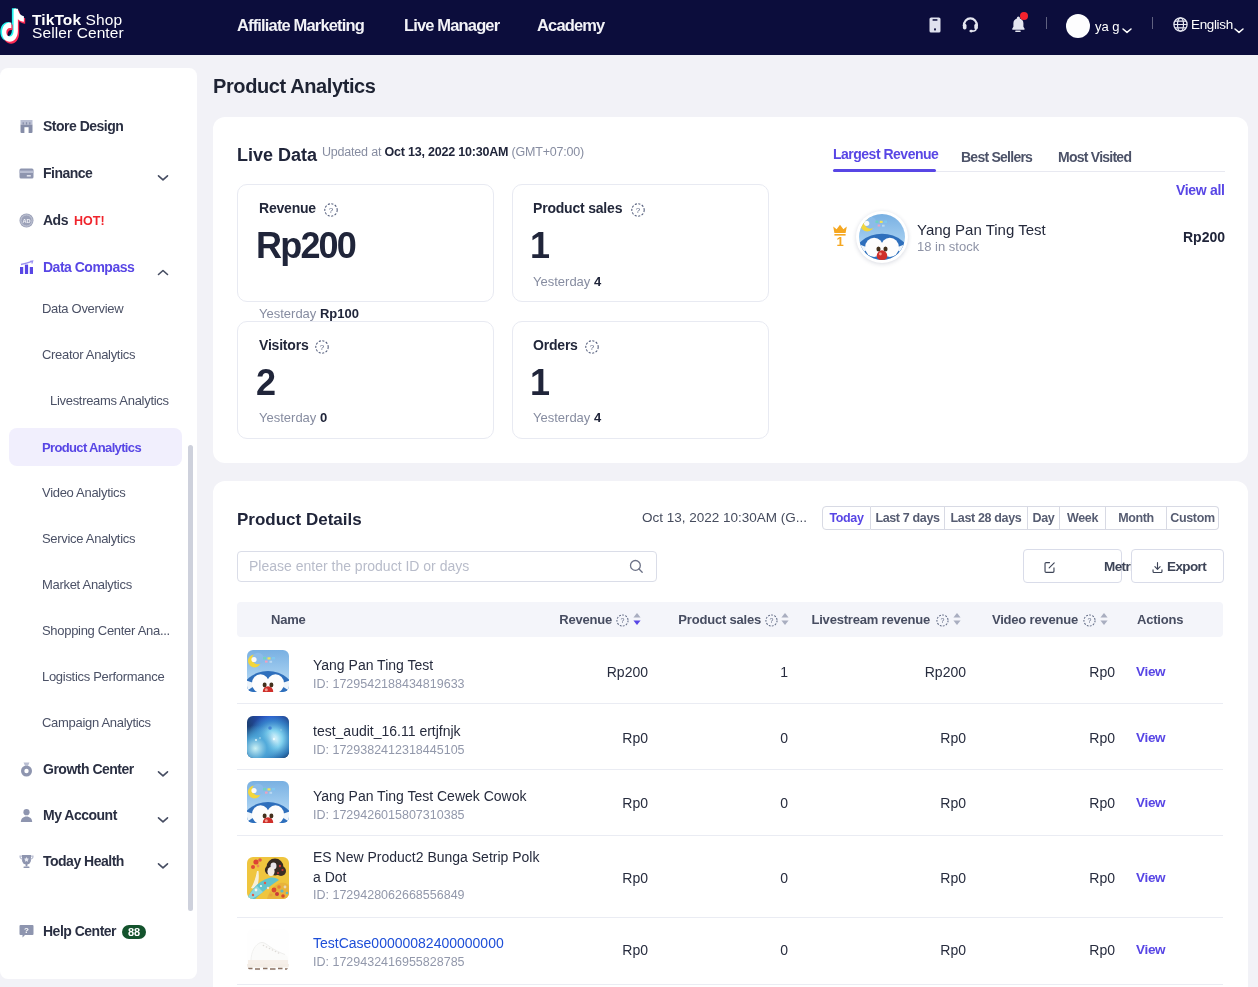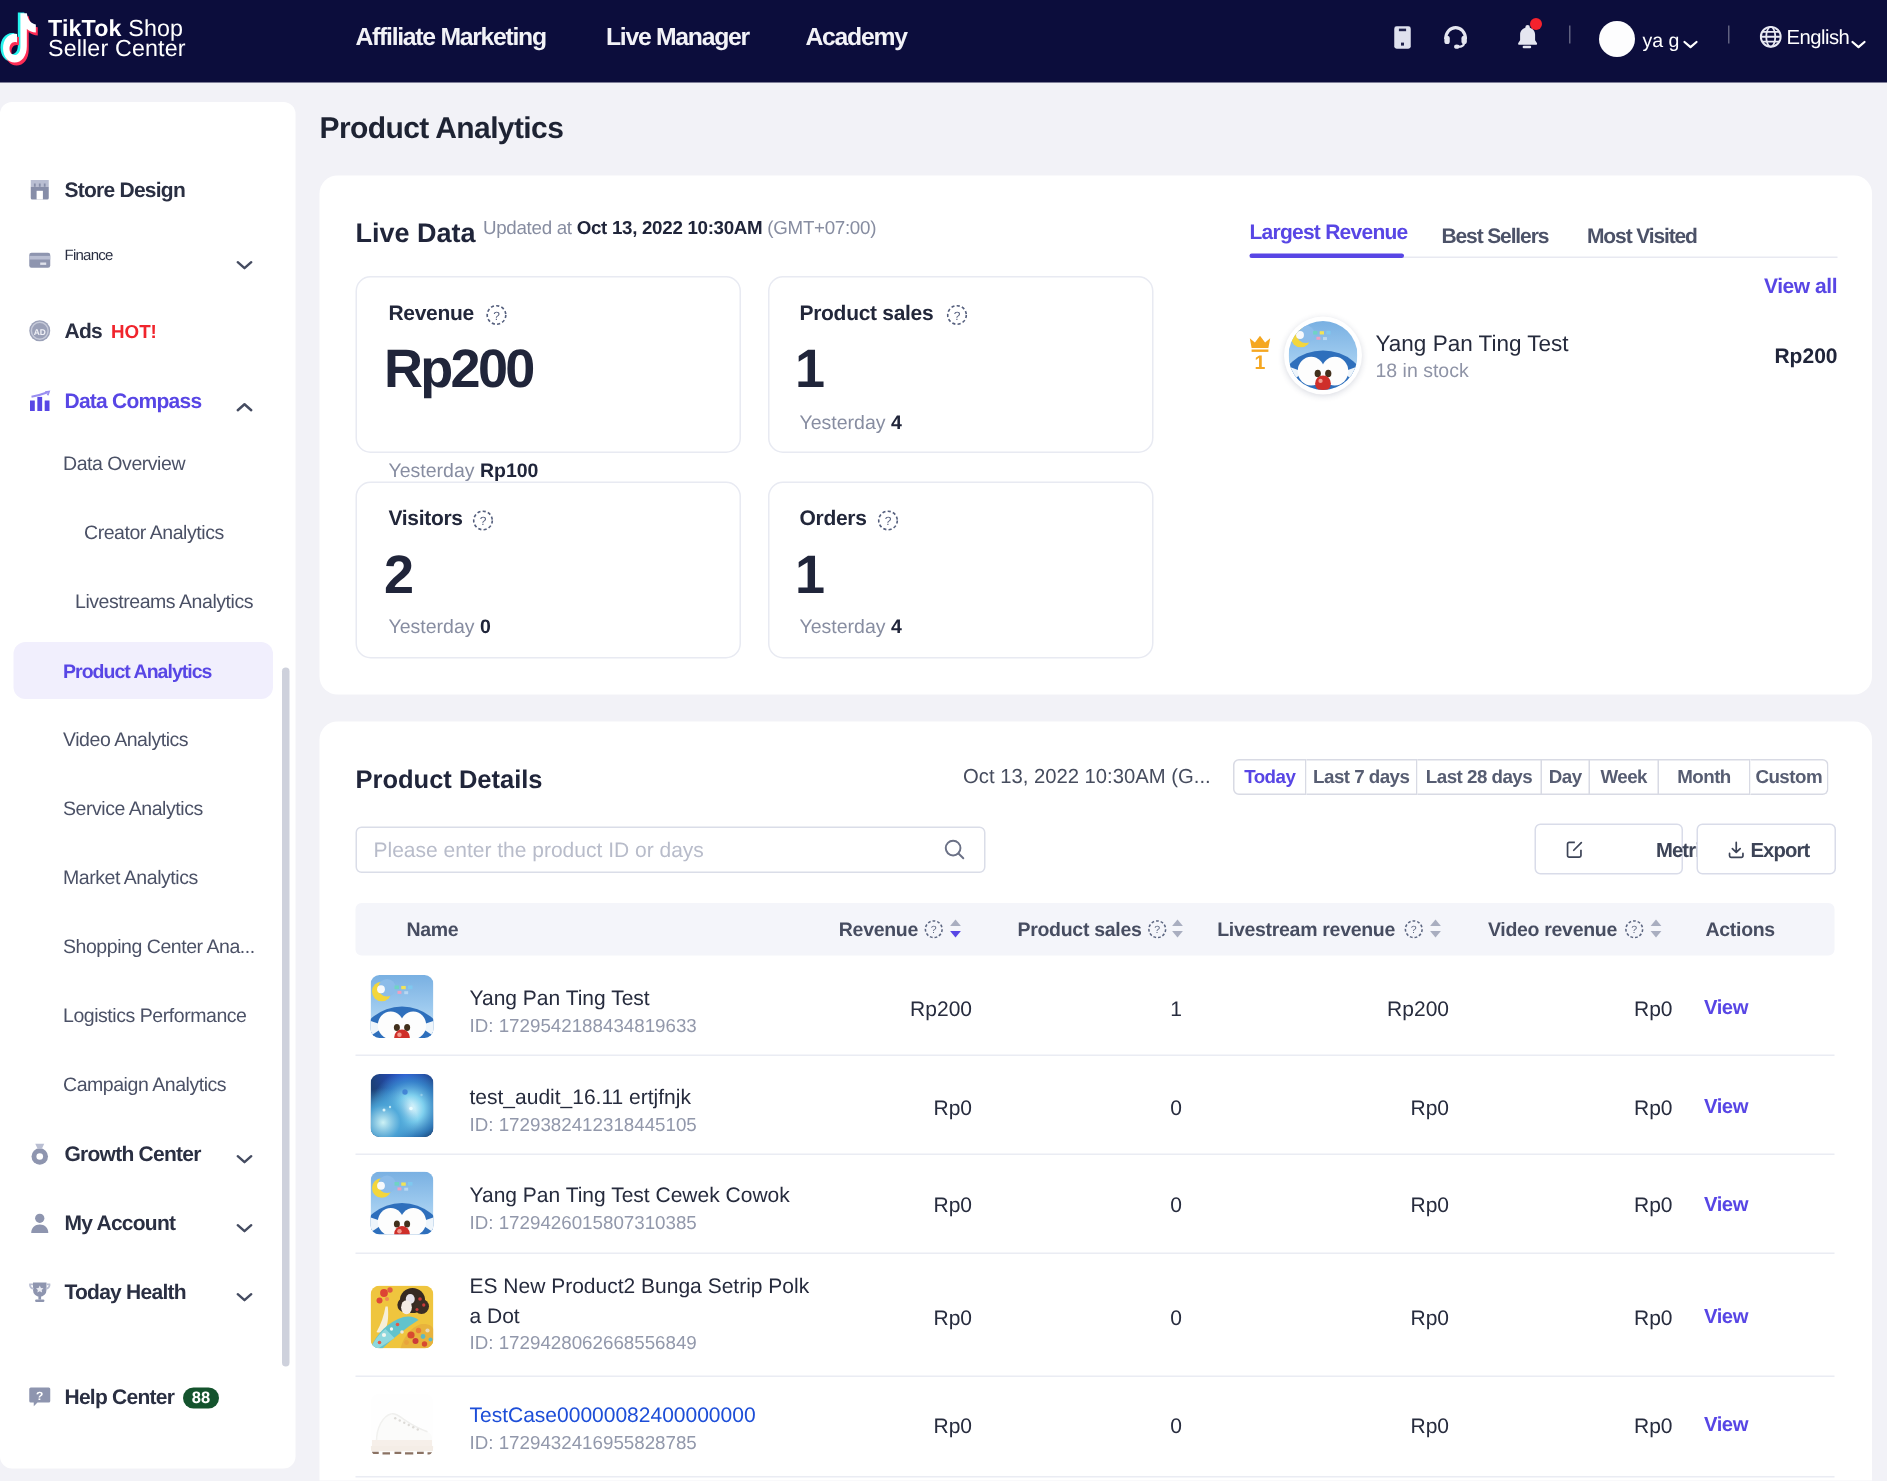--- a/index.html
+++ b/index.html
@@ -79,21 +79,21 @@
       <path d="M4.2 5.5 v-2.2 M7.5 5.5 v-2.2 M10.8 5.5 v-2.2" stroke="#868da8" stroke-width="1.2"></path>
       <rect x="5.4" y="8.2" width="4.2" height="5.8" fill="#fff"></rect>
     </svg></div>
 <div class="abs" style="left:43px;top:118px;font-size:14px;font-weight:700;color:#2a2f42;letter-spacing:-0.5px;">Store Design</div>
 
 <div class="abs sideitem" style="left:19px;top:166px;"><svg width="15" height="15" viewBox="0 0 15 15">
       <rect x="0.5" y="2.5" width="14" height="10" rx="1.5" fill="#8e95af"></rect>
       <rect x="0.5" y="4.6" width="14" height="2.4" fill="#b9bed2"></rect>
       <rect x="7.8" y="9" width="4" height="1.6" fill="#dfe2ec"></rect>
     </svg></div>
-<div class="abs" style="left:43px;top:165px;font-size:10px;font-weight:400;color:#2a2f42;letter-spacing:-0.5px;">Finance</div>
+<div class="abs" style="left:43px;top:165px;font-size:14px;font-weight:700;color:#2a2f42;letter-spacing:-0.5px;">Finance</div>
 <div class="abs" style="left:157px;top:169px;"><svg width="12" height="9" viewBox="0 0 12 9">
       <path d="M1.5 1.8 l4.5 4 L10.5 1.8" fill="none" stroke="#454c61" stroke-width="1.6" stroke-linecap="round" stroke-linejoin="round"></path>
     </svg></div>
 
 <div class="abs sideitem" style="left:19px;top:213px;"><svg width="15" height="15" viewBox="0 0 15 15">
       <circle cx="7.5" cy="7.5" r="7" fill="#9ba1b8"></circle>
       <circle cx="7.5" cy="7.5" r="5.6" fill="none" stroke="#c6cad9" stroke-width="1"></circle>
       <text x="7.5" y="10" font-family="Liberation Sans" font-size="5.6" font-weight="bold" fill="#f0f1f6" text-anchor="middle">AD</text>
     </svg></div>
 <div class="abs" style="left:43px;top:212px;font-size:14px;font-weight:700;color:#2a2f42;letter-spacing:-0.5px;">Ads</div>
@@ -105,21 +105,21 @@
       <rect x="10.8" y="7" width="3.2" height="7" fill="#5846e5"></rect>
       <path d="M2 4.5 C6 3.8 9 3 12.3 1.7" fill="none" stroke="#9a8ff0" stroke-width="1.4"></path>
       <path d="M12.8 3.5 l.8 -2.4 -2.5 .3" fill="none" stroke="#9a8ff0" stroke-width="1.3"></path>
     </svg></div>
 <div class="abs" style="left:43px;top:259px;font-size:14px;font-weight:700;color:#5846e5;letter-spacing:-0.5px;">Data Compass</div>
 <div class="abs" style="left:157px;top:263px;"><svg width="12" height="9" viewBox="0 0 12 9">
       <path d="M1.5 6.5 l4.5 -4 L10.5 6.5" fill="none" stroke="#454c61" stroke-width="1.6" stroke-linecap="round" stroke-linejoin="round"></path>
     </svg></div>
 
 <div class="abs" style="left:42px;top:301px;font-size:13px;color:#4b5166;letter-spacing:-0.3px;">Data Overview</div>
-<div class="abs" style="left:42px;top:347px;font-size:13px;color:#4b5166;letter-spacing:-0.3px;margin-left:14px;">Creator Analytics</div>
+<div class="abs" style="left:42px;top:347px;font-size:13px;color:#4b5166;letter-spacing:-0.3px;">Creator Analytics</div>
 <div class="abs" style="left:50px;top:393px;font-size:13px;color:#4b5166;letter-spacing:-0.3px;">Livestreams Analytics</div>
 <div class="abs" style="left:9px;top:428px;width:173px;height:38px;background:#f1effd;border-radius:8px;"></div>
 <div class="abs" style="left:42px;top:440px;font-size:13px;font-weight:700;color:#5846e5;letter-spacing:-0.65px;">Product Analytics</div>
 <div class="abs" style="left:42px;top:485px;font-size:13px;color:#4b5166;letter-spacing:-0.3px;">Video Analytics</div>
 <div class="abs" style="left:42px;top:531px;font-size:13px;color:#4b5166;letter-spacing:-0.3px;">Service Analytics</div>
 <div class="abs" style="left:42px;top:577px;font-size:13px;color:#4b5166;letter-spacing:-0.3px;">Market Analytics</div>
 <div class="abs" style="left:42px;top:623px;font-size:13px;color:#4b5166;letter-spacing:-0.3px;">Shopping Center Ana...</div>
 <div class="abs" style="left:42px;top:669px;font-size:13px;color:#4b5166;letter-spacing:-0.3px;">Logistics Performance</div>
 <div class="abs" style="left:42px;top:715px;font-size:13px;color:#4b5166;letter-spacing:-0.3px;">Campaign Analytics</div>
 

